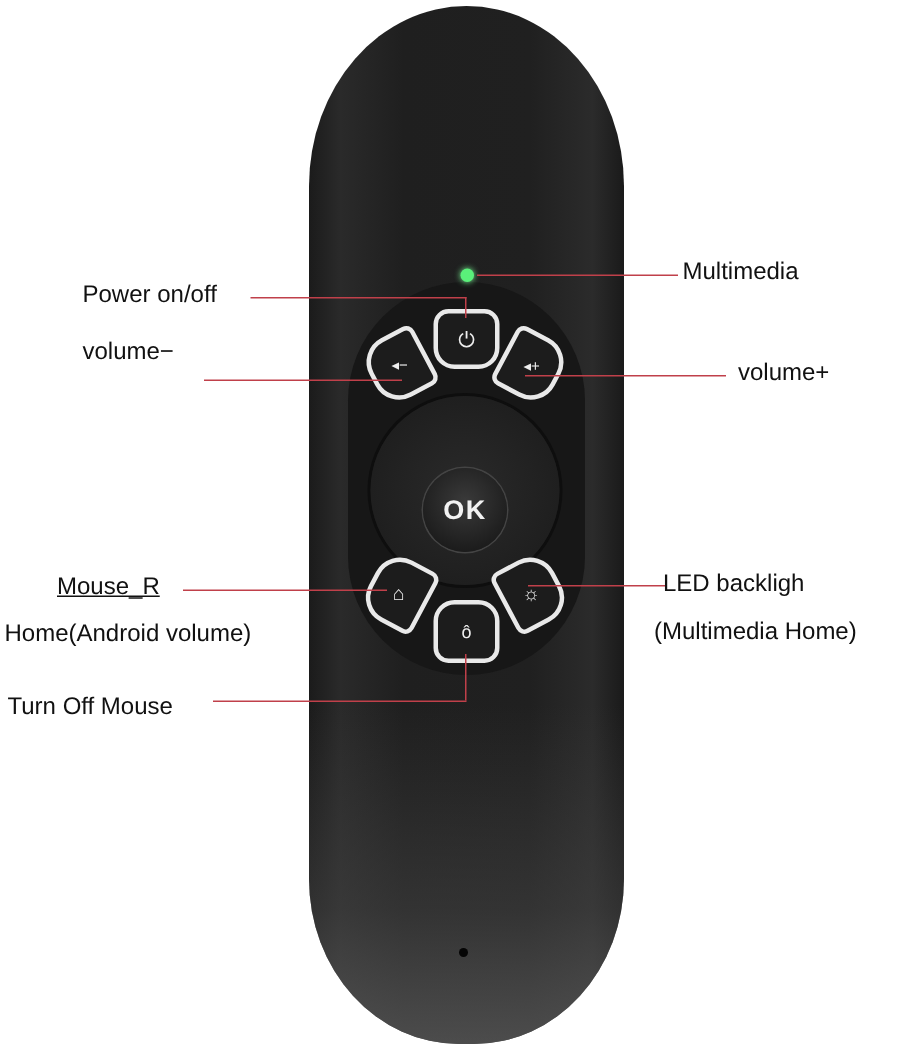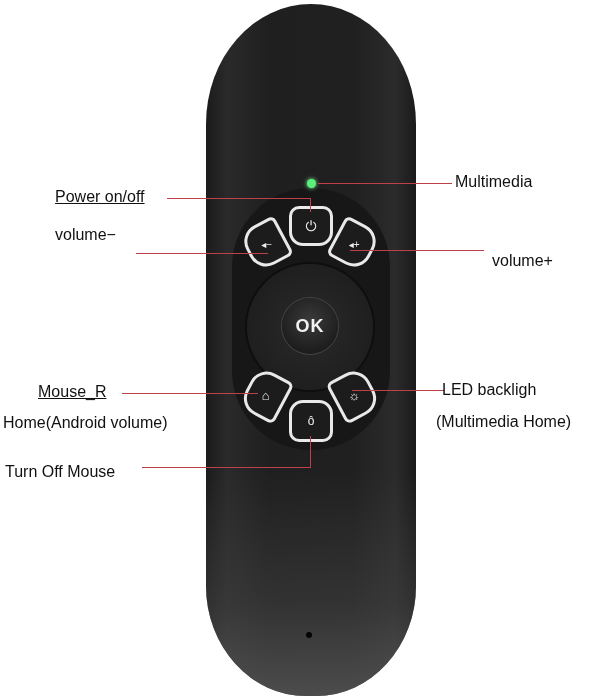--- a/index.html
+++ b/index.html
@@ -3,21 +3,21 @@
 <meta charset="utf-8">
 <style>
   html, body { margin:0; padding:0; background:#ffffff; }
   body { width:604px; height:700px; position:relative; overflow:hidden; font-family:"Liberation Sans", sans-serif; }
   .remote { position:absolute; left:206px; top:4px; width:210px; height:692px; border-radius:105px 105px 100px 100px / 120px 120px 110px 110px;
     background: linear-gradient(90deg, #1b1b1b 0%, #2a2a2a 10%, #1f1f1f 30%, #202020 70%, #2b2b2b 90%, #1a1a1a 100%); }
   .remote-bottom { position:absolute; left:206px; top:470px; width:210px; height:226px; border-radius:0 0 100px 100px / 0 0 110px 110px;
     background: linear-gradient(180deg, rgba(0,0,0,0) 0%, rgba(70,70,70,0.5) 60%, rgba(95,95,95,0.7) 100%); }
   .pad { position:absolute; left:232px; top:188px; width:158px; height:262px; border-radius:79px; background:#171717; }
   .ring { position:absolute; left:247px; top:264px; width:126px; height:126px; border-radius:50%; background:radial-gradient(circle, #2a2a2a 0%, #1f1f1f 70%, #151515 100%); box-shadow:0 0 0 2px #0e0e0e; }
-  .ok { position:absolute; left:282px; top:298px; width:56px; height:56px; border-radius:50%; background:radial-gradient(circle at 50% 40%, #3a3a3a 0%, #1a1a1a 80%); box-shadow:0 0 0 1px #444; color:#f2f2f2; font-weight:bold; font-size:18px; display:flex; align-items:center; justify-content:center; letter-spacing:1px; }
+  .ok { position:absolute; left:282px; top:312px; width:56px; height:56px; border-radius:50%; background:radial-gradient(circle at 50% 40%, #3a3a3a 0%, #1a1a1a 80%); box-shadow:0 0 0 1px #444; color:#f2f2f2; font-weight:bold; font-size:18px; display:flex; align-items:center; justify-content:center; letter-spacing:1px; }
   .btn { position:absolute; border:3px solid #e9e9e9; background:#1c1c1c; color:#eee; font-size:11px; display:flex; align-items:center; justify-content:center; box-sizing:border-box; }
   .led { position:absolute; left:307px; top:179px; width:9px; height:9px; border-radius:50%; background:#5af07a; box-shadow:0 0 4px #7dff9a; }
   .mic { position:absolute; left:306px; top:632px; width:6px; height:6px; border-radius:50%; background:#050505; }
   .line { position:absolute; height:1px; background:#c0404a; }
   .vline { position:absolute; width:1px; background:#c0404a; }
   .lbl { position:absolute; font-size:16px; color:#111; white-space:nowrap; }
 </style>
 </head>
 <body>
 
@@ -59,21 +59,21 @@
 <div class="line" style="left:318px;top:183px;width:134px;"></div>
 <div class="line" style="left:167px;top:198px;width:144px;"></div>
 <div class="vline" style="left:310px;top:198px;height:14px;"></div>
 <div class="line" style="left:136px;top:253px;width:132px;"></div>
 <div class="line" style="left:350px;top:250px;width:134px;"></div>
 <div class="line" style="left:122px;top:393px;width:136px;"></div>
 <div class="line" style="left:352px;top:390px;width:92px;"></div>
 <div class="line" style="left:142px;top:467px;width:169px;"></div>
 <div class="vline" style="left:310px;top:436px;height:31px;"></div>
 
-<div class="lbl" style="left:55px;top:188px;text-decoration:underline;">Power on/off</div>
+<div class="lbl" style="left:55px;top:188px;">Power on/off</div>
 <div class="lbl" style="left:455px;top:173px;">Multimedia</div>
 <div class="lbl" style="left:55px;top:226px;">volume−</div>
-<div class="lbl" style="left:492px;top:240px;margin-top:12px;">volume+</div>
+<div class="lbl" style="left:492px;top:240px;">volume+</div>
 <div class="lbl" style="left:38px;top:383px;text-decoration:underline;">Mouse_R</div>
 <div class="lbl" style="left:3px;top:414px;">Home(Android volume)</div>
 <div class="lbl" style="left:442px;top:381px;">LED backligh</div>
 <div class="lbl" style="left:436px;top:413px;">(Multimedia Home)</div>
 <div class="lbl" style="left:5px;top:463px;">Turn Off Mouse</div>
 
 </body></html>

